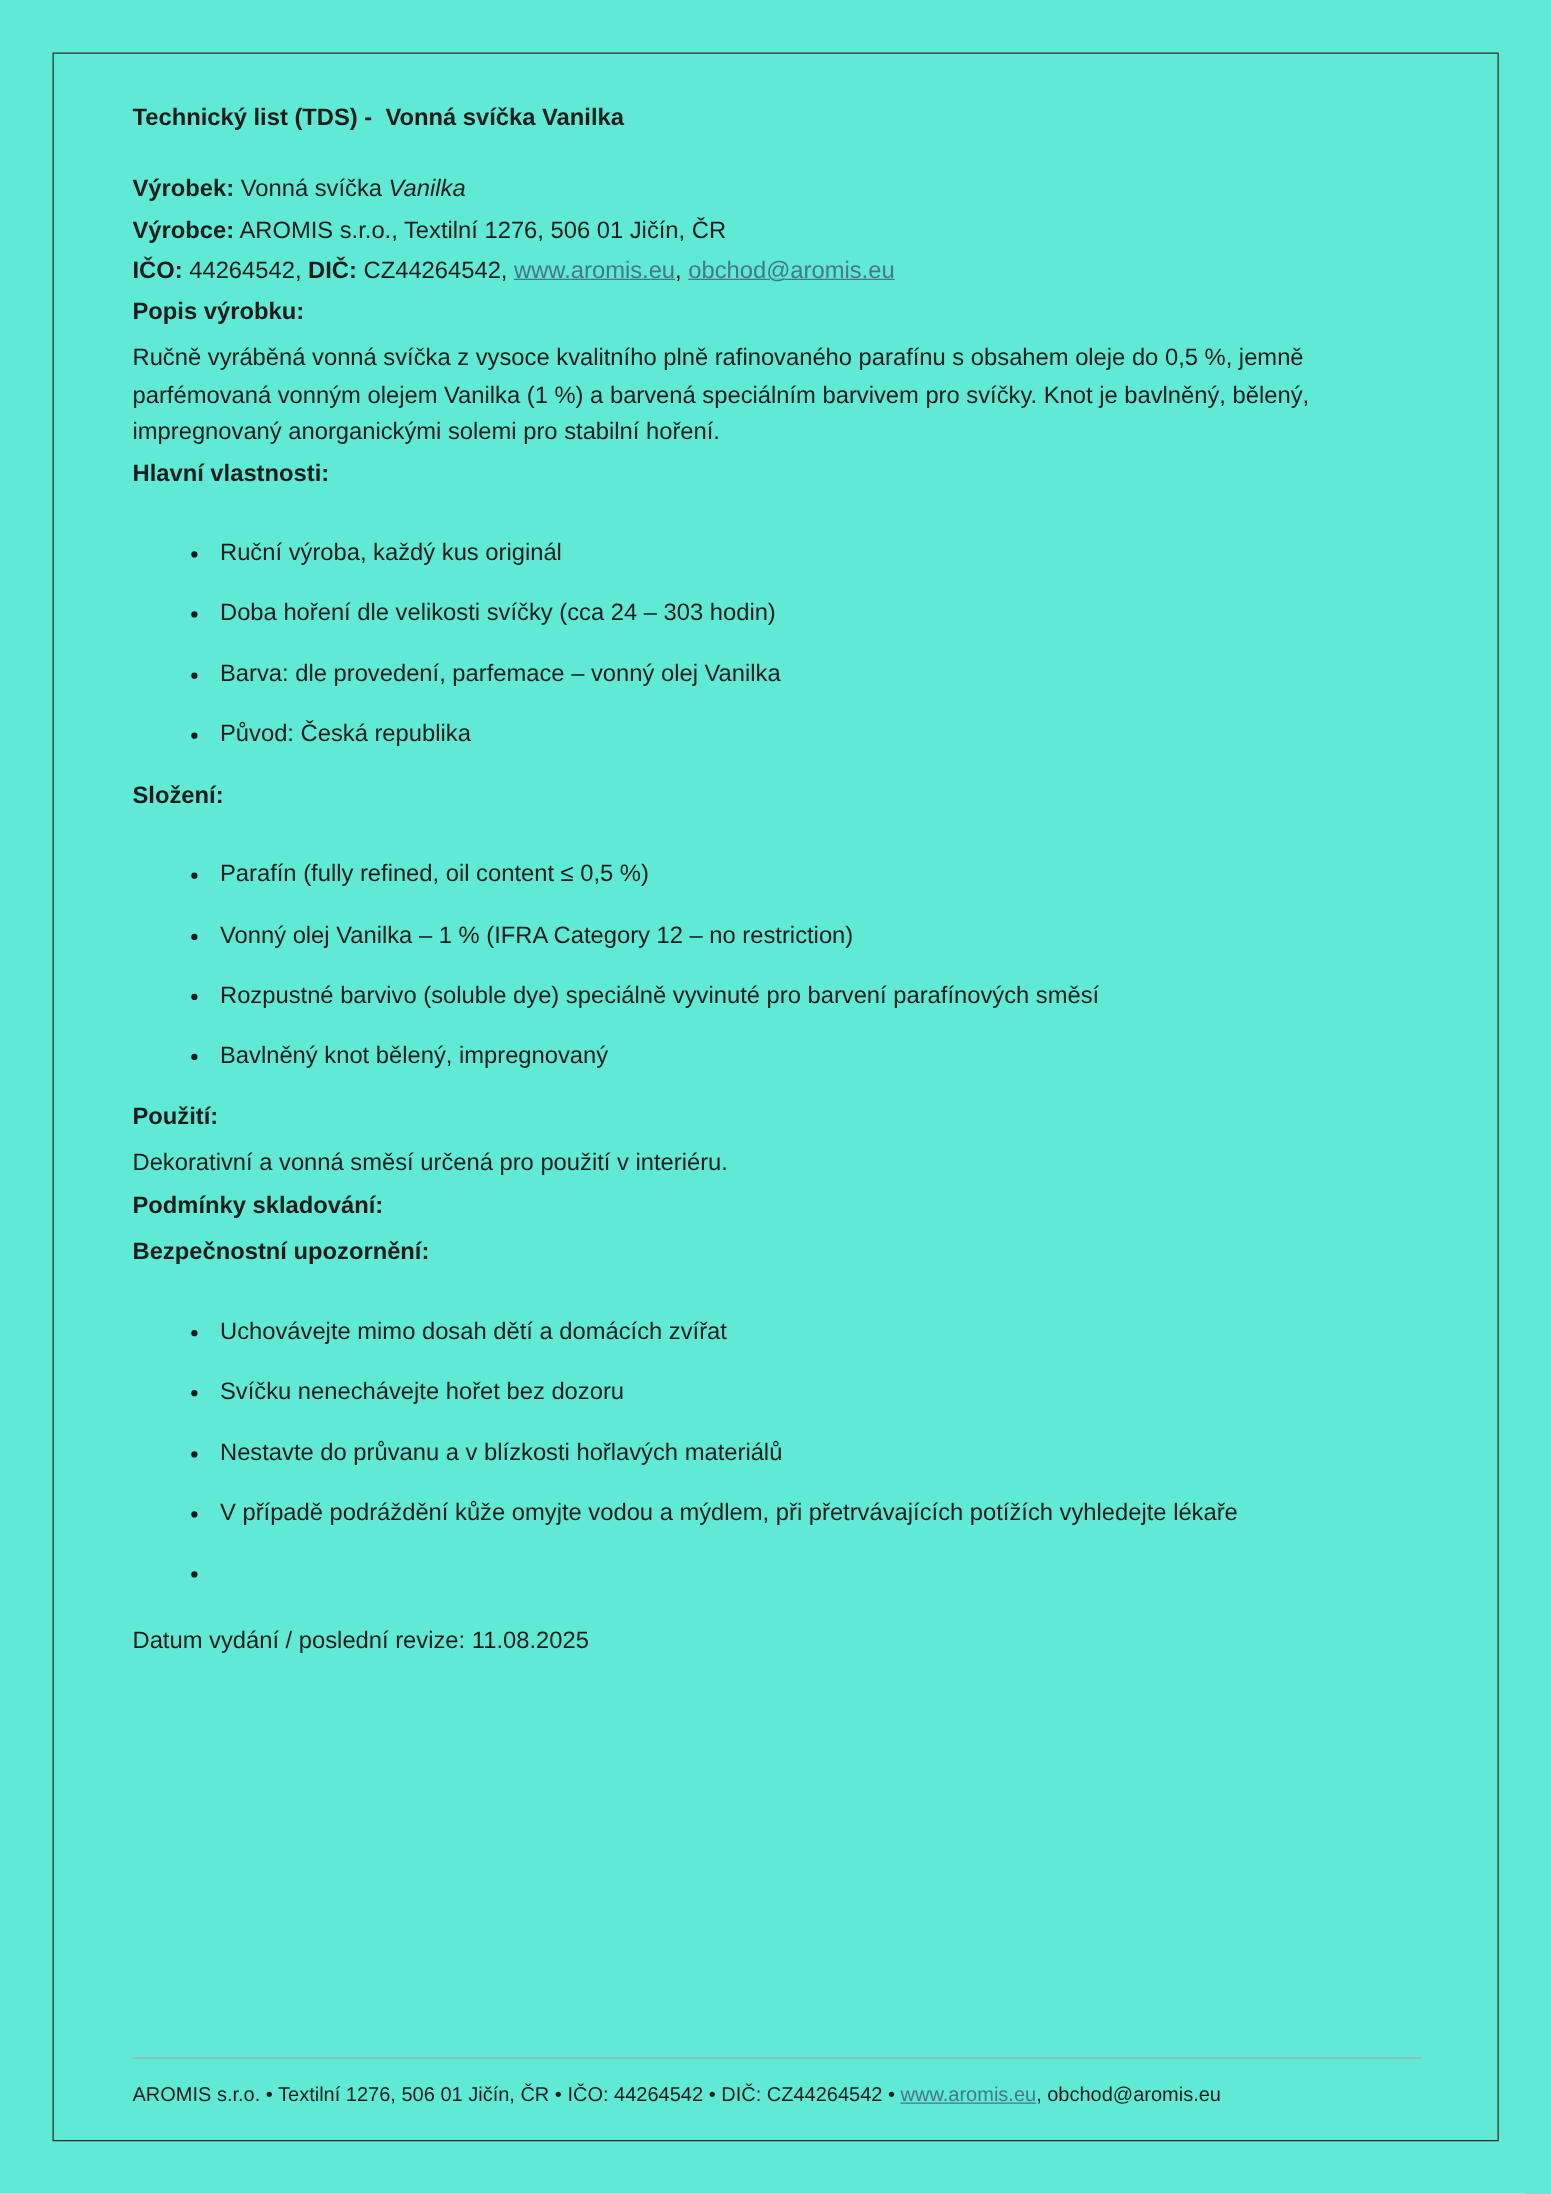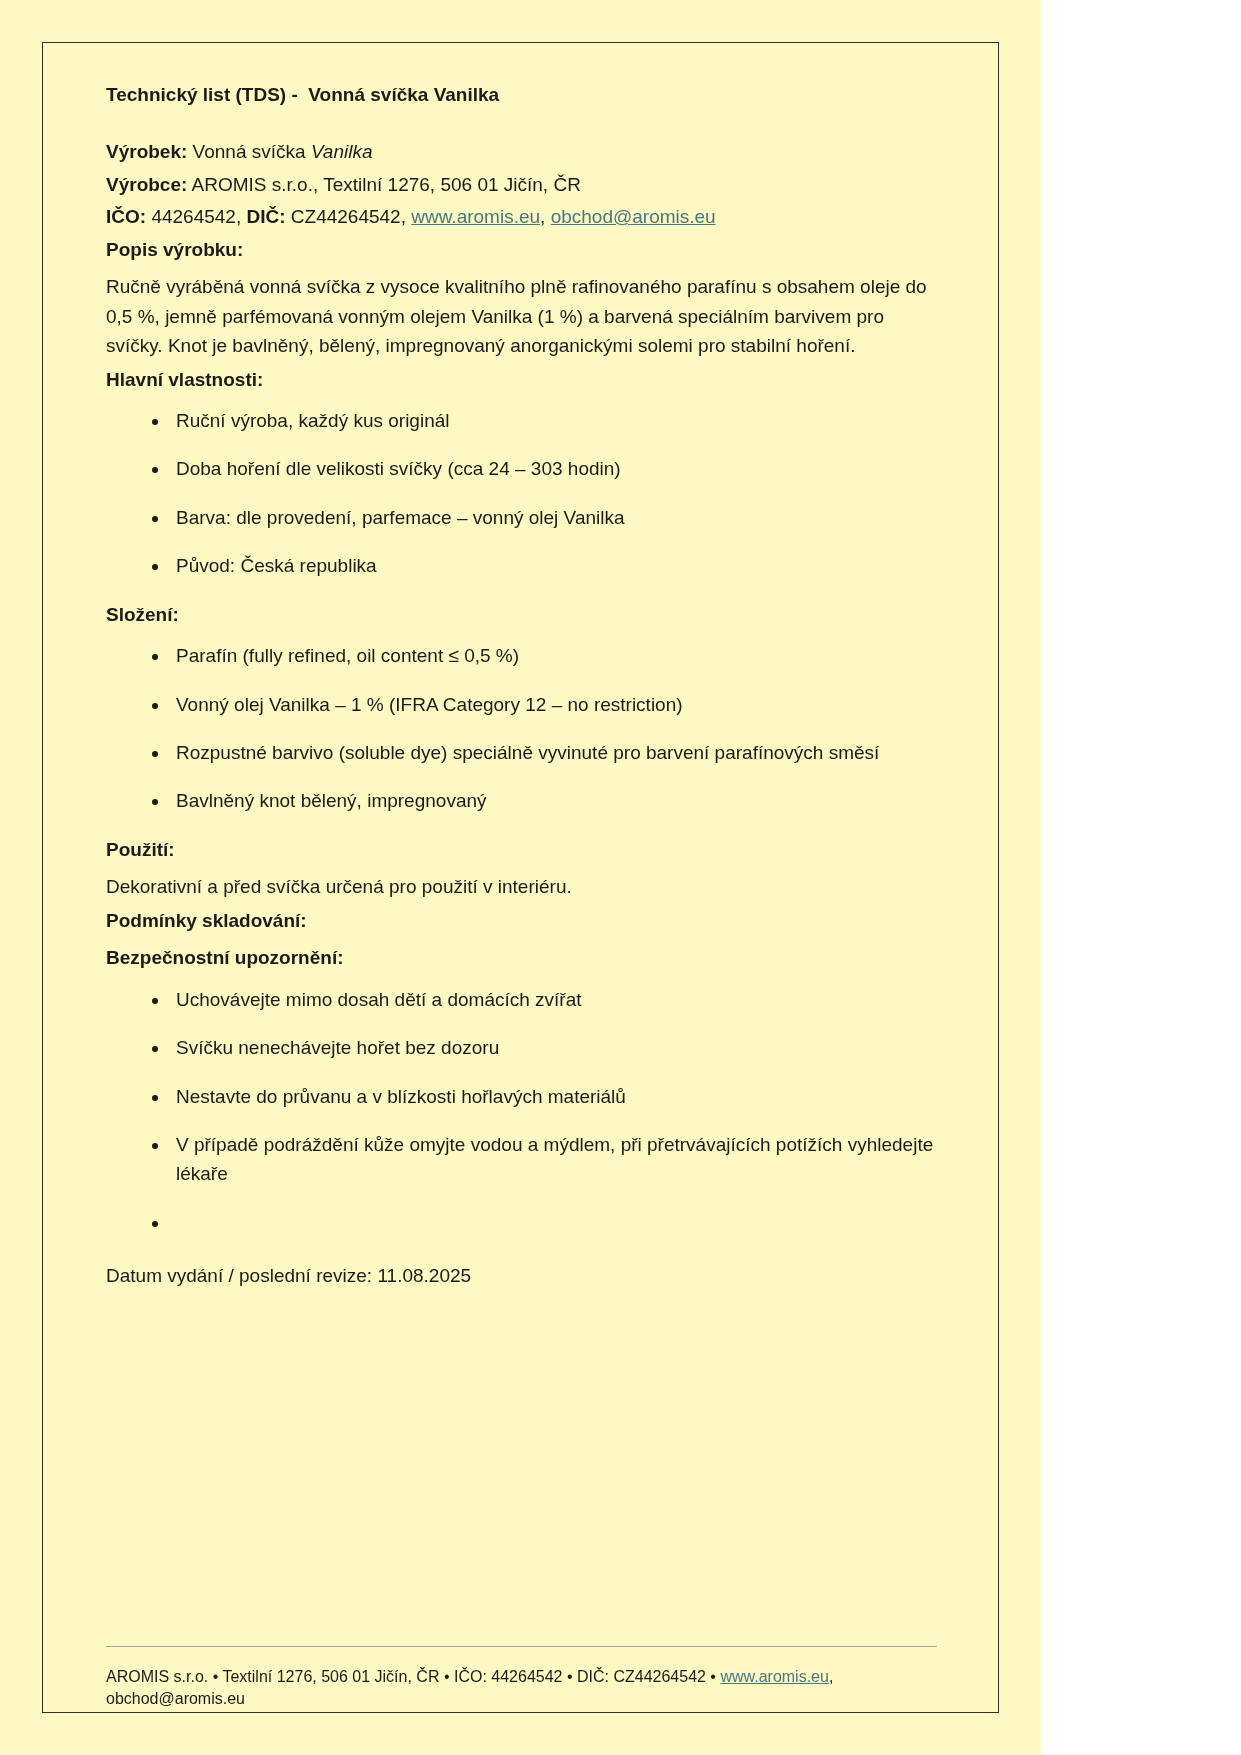--- a/index.html
+++ b/index.html
@@ -4,23 +4,23 @@
 <style>
   * { margin: 0; padding: 0; box-sizing: border-box; }
   html, body { background: #ffffff; }
   body {
     font-family: "Liberation Sans", sans-serif;
     color: #1b1b1b;
     -webkit-font-smoothing: antialiased;
   }
   .page {
     position: relative;
-    width: 1041px;
+    width: 1241px;
     height: 1755px;
-    background: #fef9c3;
+    background: #5eead4;
     overflow: hidden;
   }
   .border-frame {
     position: absolute;
     top: 42px; left: 42px; right: 42px; bottom: 42px;
     border: 1px solid #2e2e2e;
     pointer-events: none;
   }
   .content {
     position: absolute;
@@ -38,21 +38,21 @@
   }
   .meta-line { margin-bottom: 3px; }
   .section-heading {
     font-size: 19px;
     font-weight: bold;
     margin-bottom: 8px;
   }
   .body-par { margin-bottom: 4px; }
   ul.doc-list {
     list-style: disc;
-    margin: 12px 0 6px 0;
+    margin: 34px 0 6px 0;
     padding-left: 64px;
   }
   ul.doc-list li {
     margin-bottom: 19px;
     padding-left: 6px;
     min-height: 22px;
   }
   .revision-line { margin-top: 24px; }
   a.doc-link {
     color: #467886;
@@ -101,21 +101,21 @@
 
     <div class="section-heading">Složení:</div>
     <ul class="doc-list">
       <li>Parafín (fully refined, oil content ≤ 0,5 %)</li>
       <li>Vonný olej Vanilka – 1 % (IFRA Category 12 – no restriction)</li>
       <li>Rozpustné barvivo (soluble dye) speciálně vyvinuté pro barvení parafínových směsí</li>
       <li>Bavlněný knot bělený, impregnovaný</li>
     </ul>
 
     <div class="section-heading">Použití:</div>
-    <p class="body-par">Dekorativní a před svíčka určená pro použití v interiéru.</p>
+    <p class="body-par">Dekorativní a vonná směsí určená pro použití v interiéru.</p>
 
     <div class="section-heading">Podmínky skladování:</div>
 
     <div class="section-heading">Bezpečnostní upozornění:</div>
     <ul class="doc-list">
       <li>Uchovávejte mimo dosah dětí a domácích zvířat</li>
       <li>Svíčku nenechávejte hořet bez dozoru</li>
       <li>Nestavte do průvanu a v blízkosti hořlavých materiálů</li>
       <li>V případě podráždění kůže omyjte vodou a mýdlem, při přetrvávajících potížích vyhledejte lékaře</li>
       <li></li>

